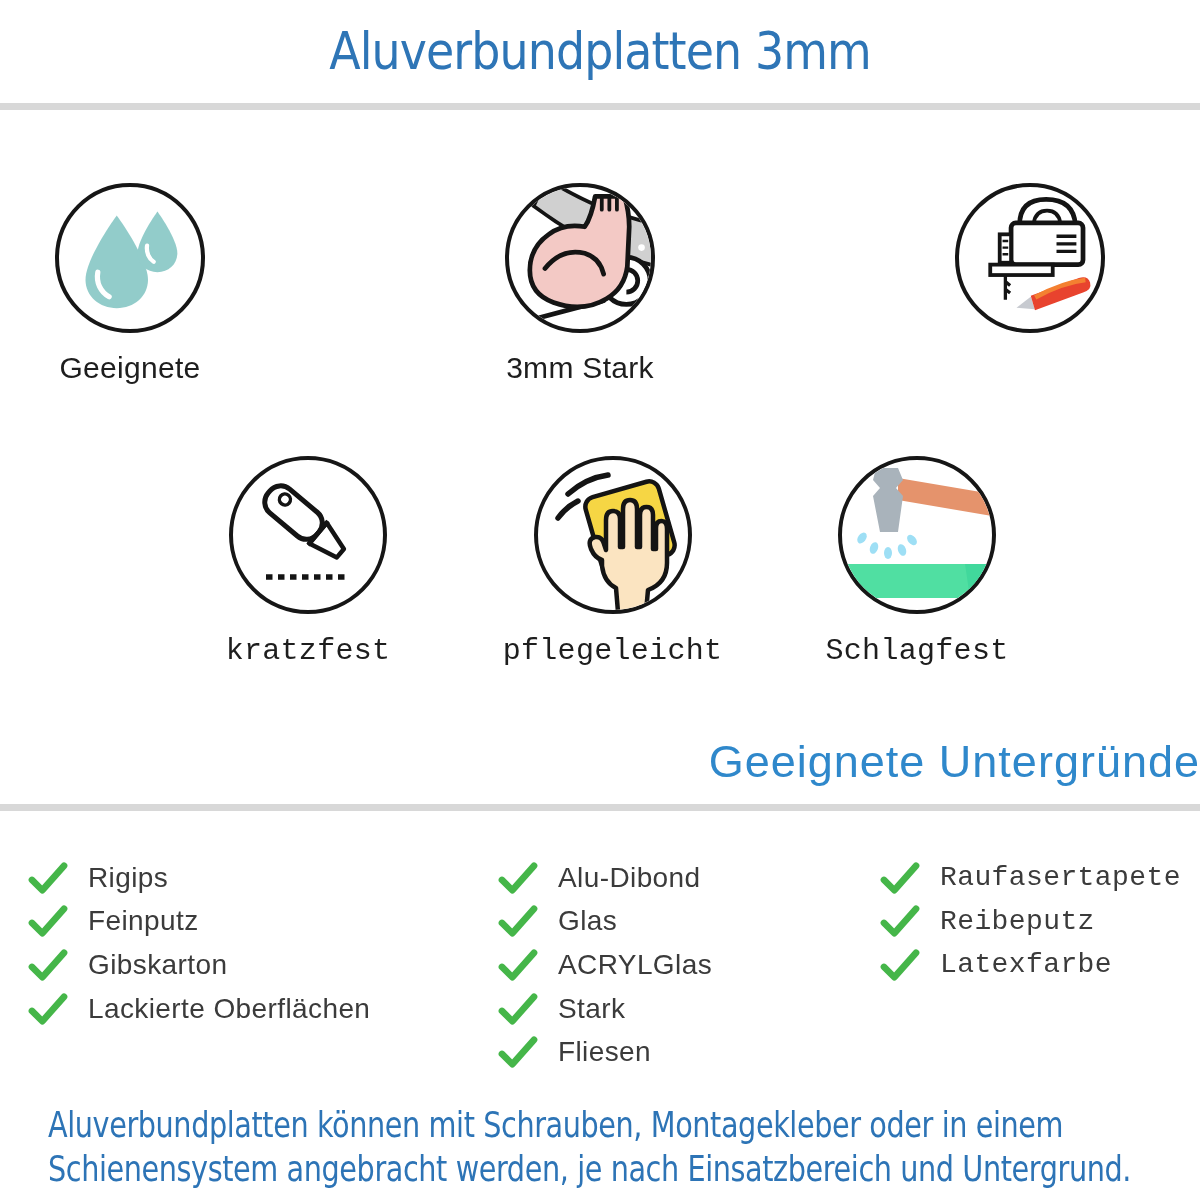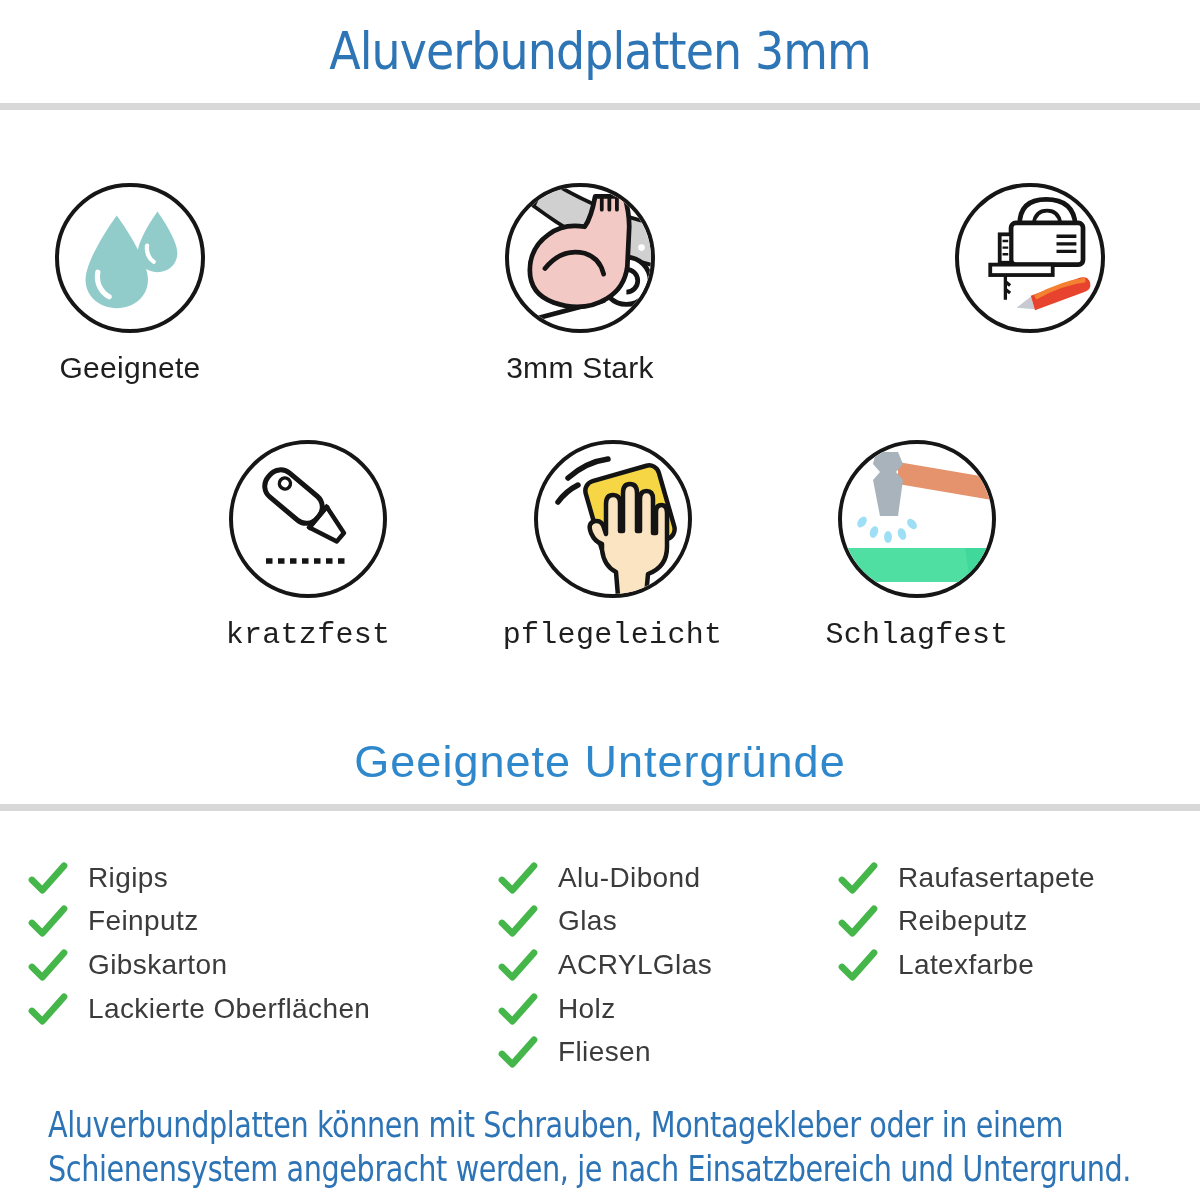--- a/index.html
+++ b/index.html
@@ -12,47 +12,47 @@
     position:absolute;top:22px;left:0;width:100%;margin:0;text-align:center;
     font-size:51px;font-weight:400;color:#2e75b6;letter-spacing:-1px;
     transform:scaleX(0.9);
   }
   .divider{position:absolute;left:0;width:100%;height:7px;background:#d8d8d8;}
   .divider.d1{top:103px;}
   .divider.d2{top:804px;}
 
   .icon-row{position:absolute;display:flex;justify-content:space-between;}
   .row1{top:183px;left:55px;right:95px;}
-  .row2{top:440px;left:229px;right:204px;font-family:Liberation Mono, monospace;}
+  .row2{top:456px;left:229px;right:204px;font-family:Liberation Mono, monospace;}
   .icon-col{position:relative;}
   .row1 .icon-col{width:150px;}
   .row2 .icon-col{width:158px;}
   .circle{
     box-sizing:border-box;border:4.5px solid #161616;border-radius:50%;
     overflow:hidden;background:#fff;
   }
   .row1 .circle{width:150px;height:150px;}
   .row2 .circle{width:158px;height:158px;}
   .circle svg{display:block;width:100%;height:100%;}
   .icon-label{
     position:absolute;left:50%;transform:translateX(-50%);
     white-space:nowrap;font-size:30px;color:#1e1e1e;letter-spacing:0.3px;
   }
   .row1 .icon-label{top:168px;}
   .row2 .icon-label{top:178px;}
 
   .section-title{
-    position:absolute;top:736px;left:0;width:100%;margin:0;text-align:center;
+    position:absolute;top:736px;left:0;width:100%;margin:0;text-align:right;
     font-size:45px;font-weight:400;color:#2f88cb;letter-spacing:1px;
   }
 
   .check-col{position:absolute;top:856px;}
   .check-col.c1{left:26px;}
   .check-col.c2{left:496px;}
-  .check-col.c3{left:836px;}
+  .check-col.c3{left:878px;font-family:Liberation Mono, monospace;}
   .check-row{display:flex;align-items:center;height:43.6px;}
   .check-row svg{width:44px;height:34px;flex:0 0 44px;margin-right:18px;}
   .check-label{font-size:28px;color:#3b3b3b;letter-spacing:0.4px;white-space:nowrap;}
 
   .footer{
     position:absolute;top:1104px;left:48px;width:1350px;
     font-size:35px;line-height:43.5px;color:#2d74b6;letter-spacing:-0.5px;
     transform:scaleX(0.82);transform-origin:top left;
   }
 </style>
@@ -210,21 +210,21 @@
     <div class="check-row">
       <svg viewBox="0 0 44 36">
           <path d="M5 20 L16 31 L39 5" stroke="#45b649" stroke-width="7" fill="none" stroke-linecap="round" stroke-linejoin="round"></path>
         </svg>
       <span class="check-label">ACRYLGlas</span>
     </div>
     <div class="check-row">
       <svg viewBox="0 0 44 36">
           <path d="M5 20 L16 31 L39 5" stroke="#45b649" stroke-width="7" fill="none" stroke-linecap="round" stroke-linejoin="round"></path>
         </svg>
-      <span class="check-label">Holz</span>
+      <span class="check-label">Stark</span>
     </div>
     <div class="check-row">
       <svg viewBox="0 0 44 36">
           <path d="M5 20 L16 31 L39 5" stroke="#45b649" stroke-width="7" fill="none" stroke-linecap="round" stroke-linejoin="round"></path>
         </svg>
       <span class="check-label">Fliesen</span>
     </div>
   </div>
 
   <div class="check-col c3">

